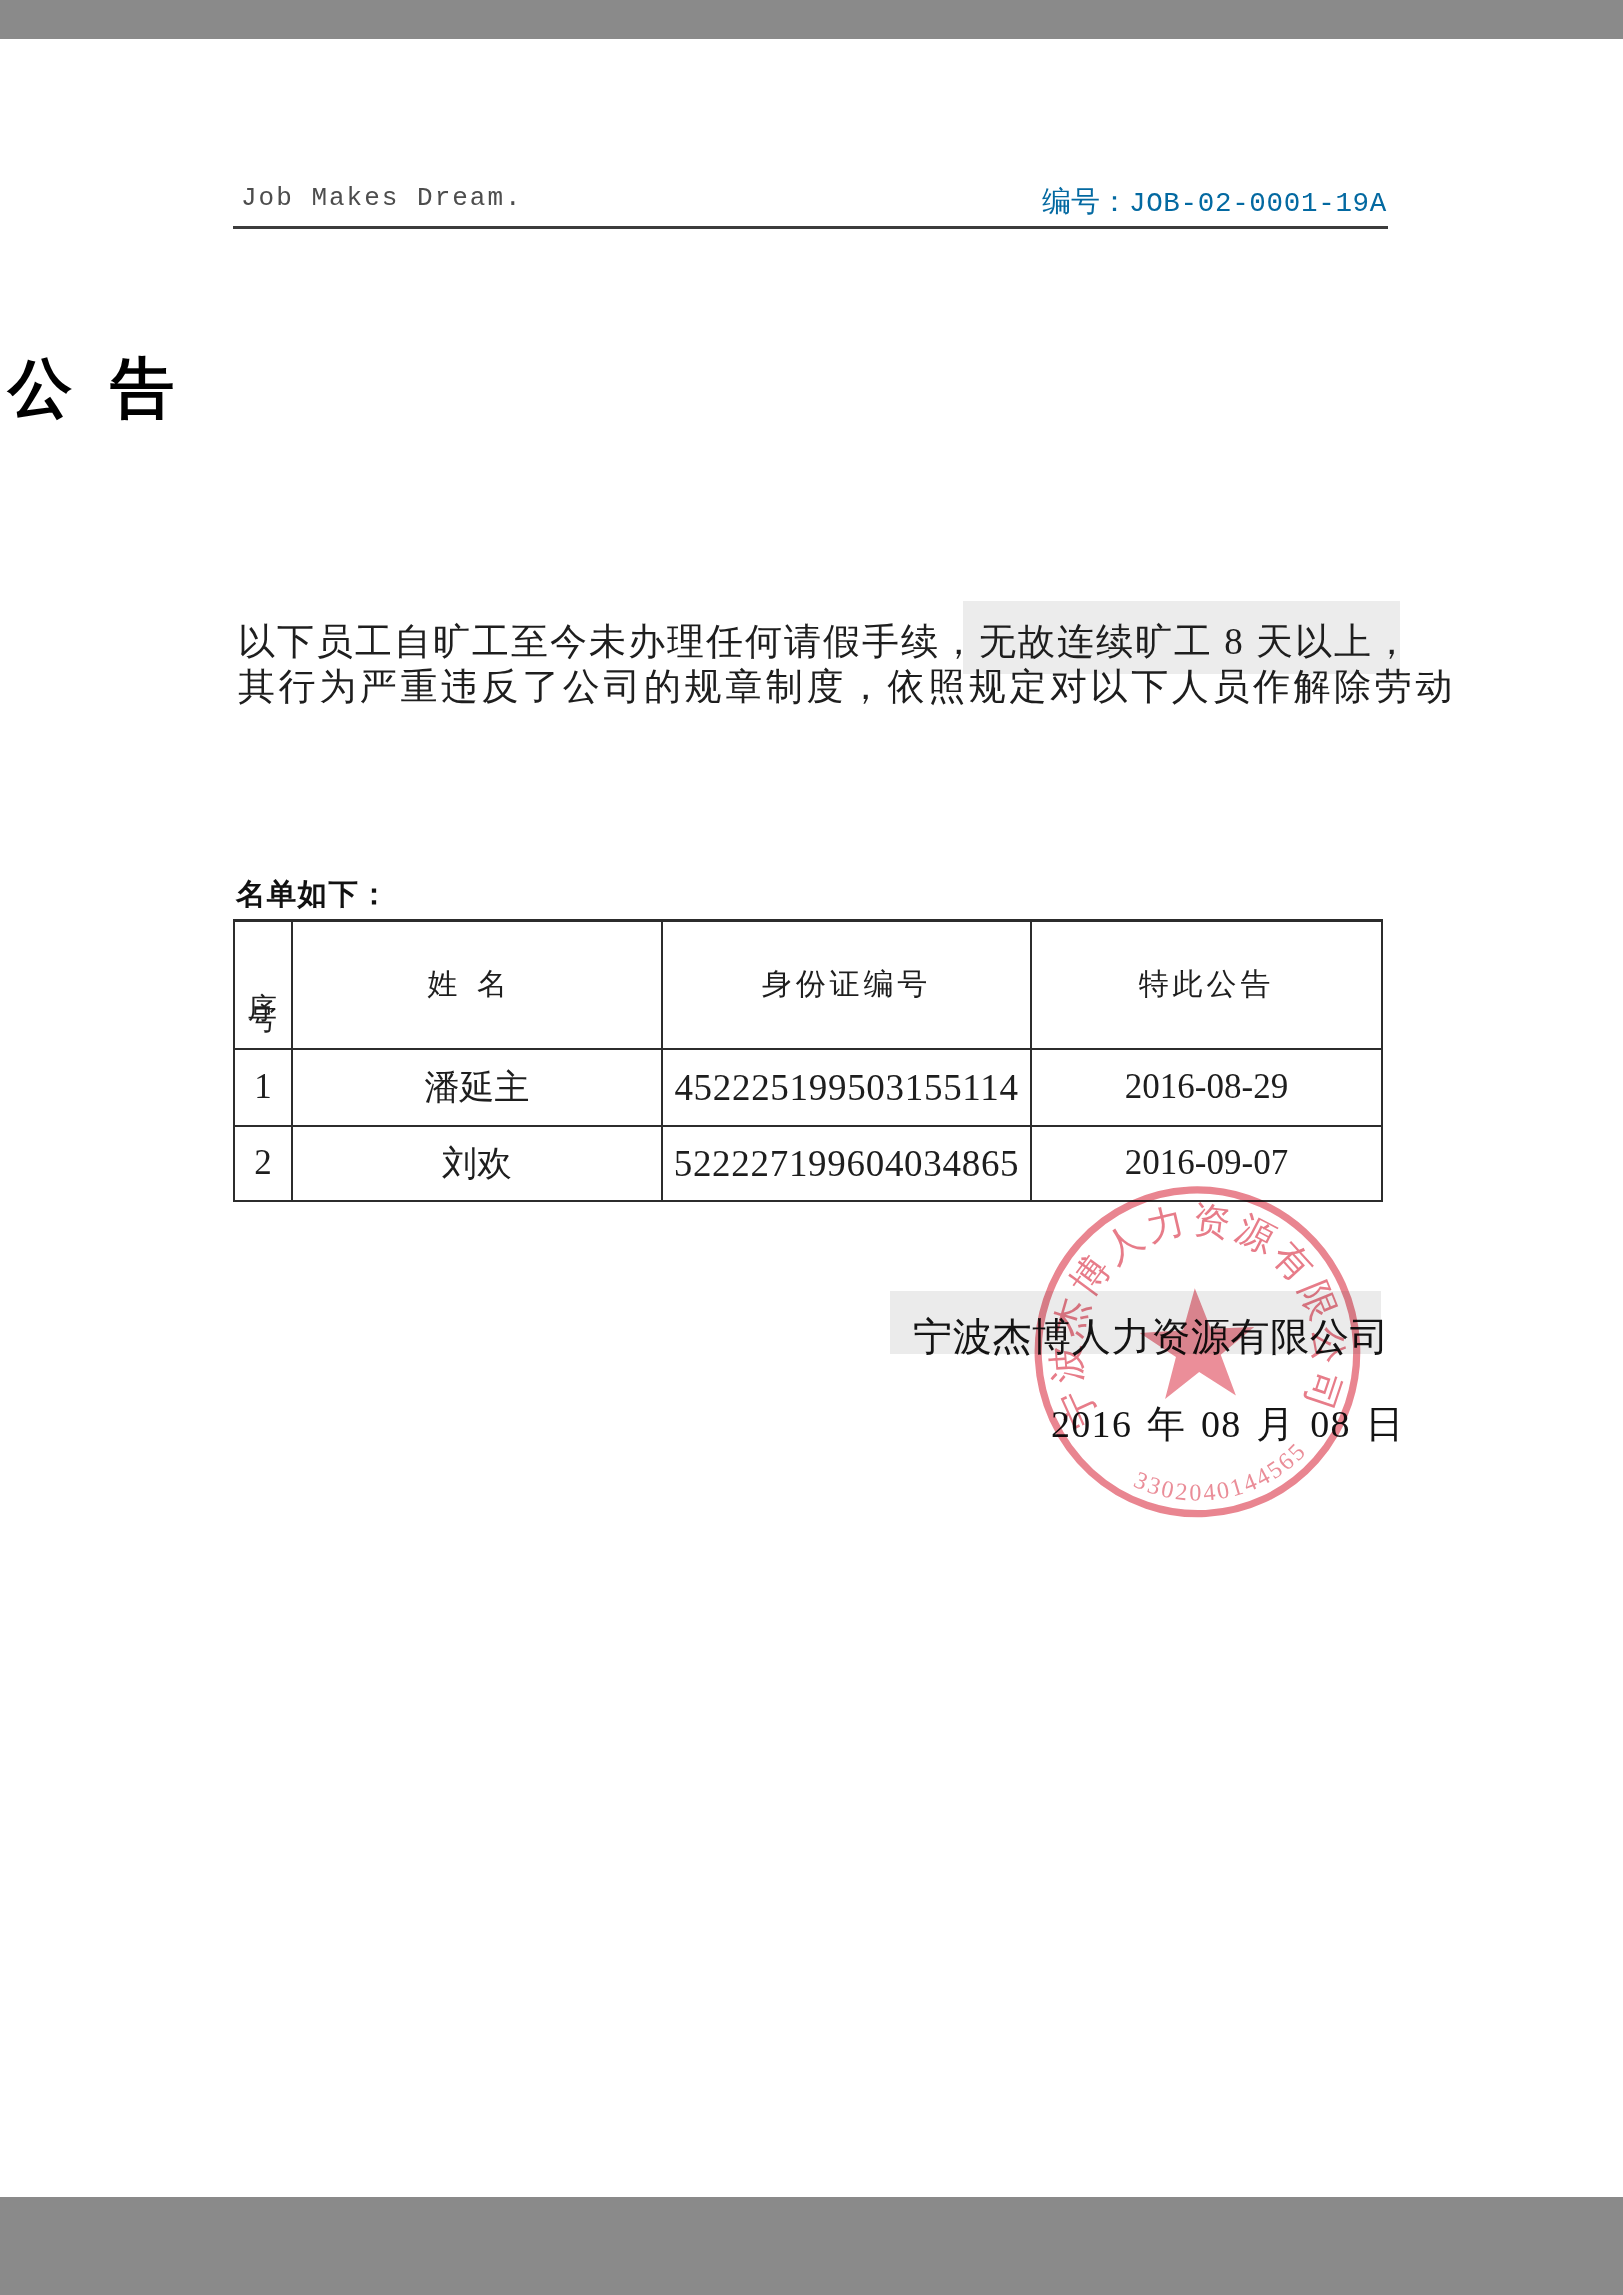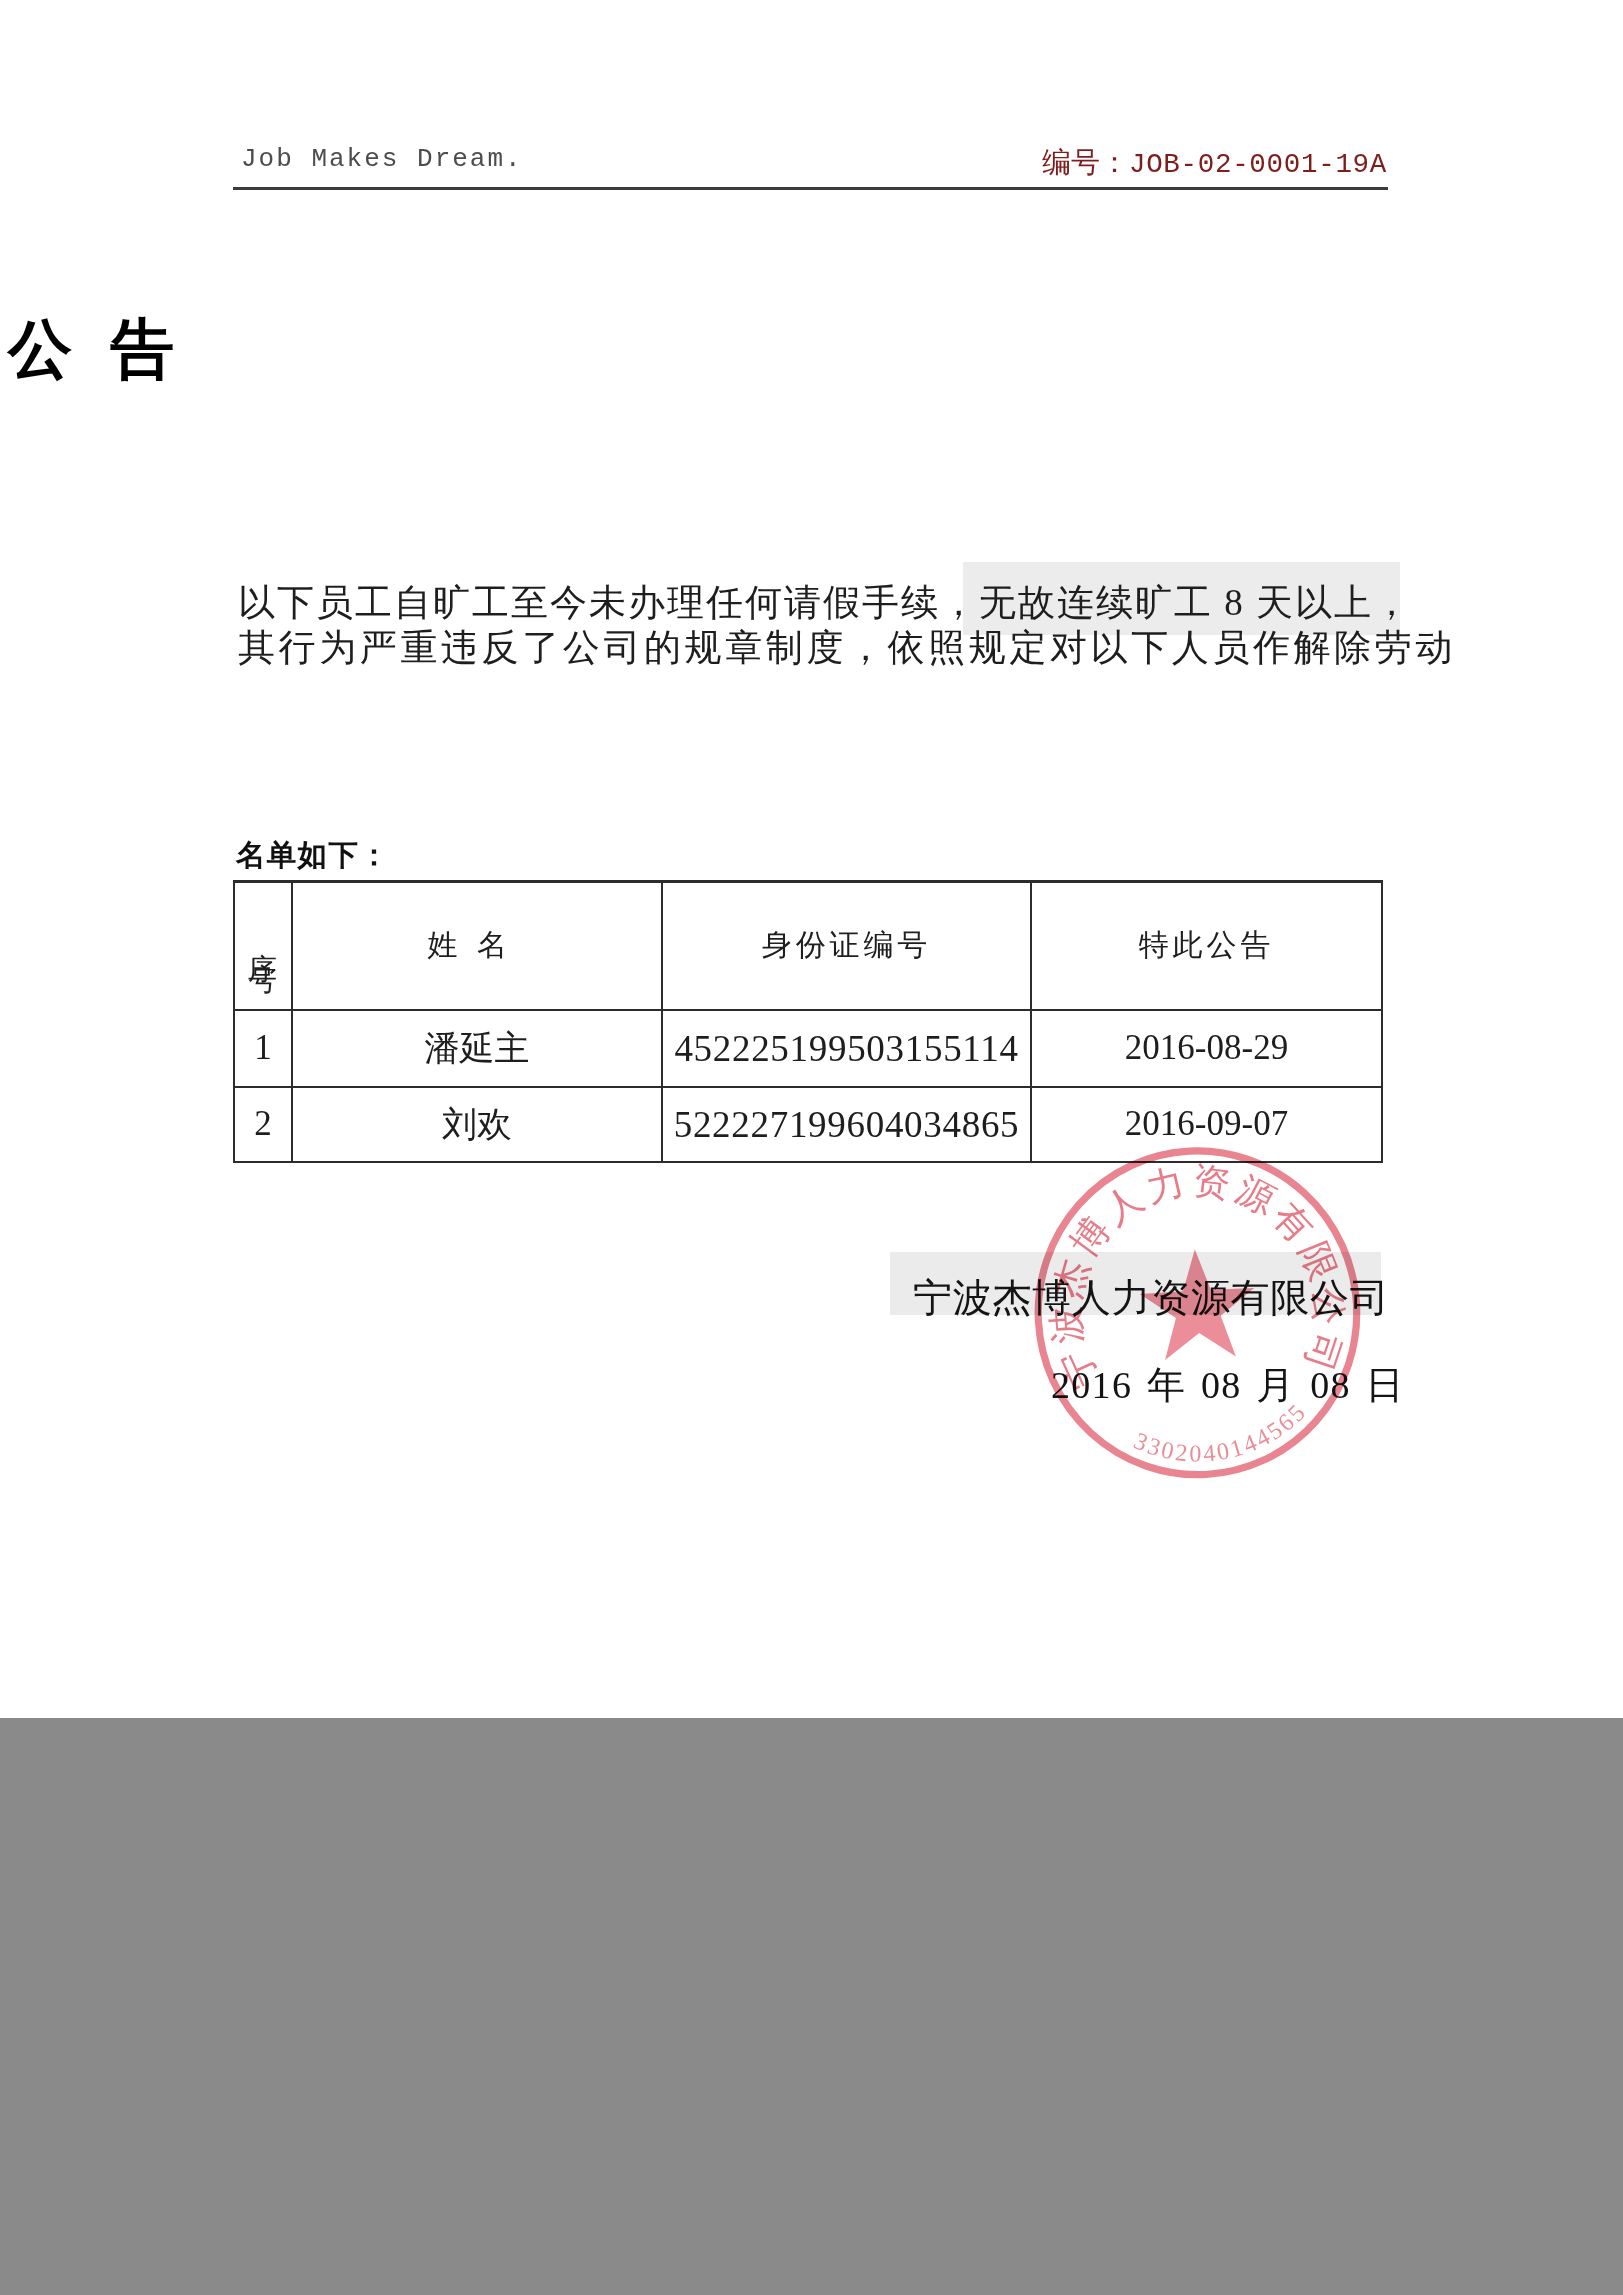--- a/index.html
+++ b/index.html
@@ -1,25 +1,25 @@
 <!DOCTYPE html>
 <html style="font-size:10.5px"><head>
 <meta charset="utf-8">
 <style>
   html,body{margin:0;padding:0;background:#8a8a8a;}
   #page{
-    position:relative;width:1623px;height:1718px;background:#ffffff;
-    overflow:hidden;font-family:"Liberation Serif","DejaVu Serif",serif;color:#1f1f1f;
+    position:relative;width:1623px;height:2158px;background:#ffffff;
+    overflow:hidden;font-family:"Liberation Serif","DejaVu Serif",serif;color:#1f1f1f;margin-top:39px;
   }
   .abs{position:absolute;}
 
   
   .slogan{left:241px;top:144px;font-family:"Liberation Mono","DejaVu Sans Mono",monospace;
     font-size:26px;letter-spacing:2px;color:#4d4d4d;}
-  .docno{top:143px;right:236px;font-size:29px;color:#7f1d1d;white-space:nowrap;}
+  .docno{top:143px;right:236px;font-size:29px;color:#0369a1;white-space:nowrap;}
   .docno .mono{font-family:"Liberation Mono","DejaVu Sans Mono",monospace;font-size:27.5px;letter-spacing:0.7px;}
   .rule{left:233px;top:187px;width:1155px;height:2.6px;background:#3c3c3c;}
 
   
   .title{left:8px;top:306px;width:1623px;text-align:left;font-size:64px;font-weight:700;
     letter-spacing:6.5px;word-spacing:9.2px;color:#000000;}
 
   
   .bline{white-space:nowrap;font-size:37px;line-height:39px;color:#1e1e1e;}
   .l1{left:311px;top:497px;letter-spacing:1px;}

